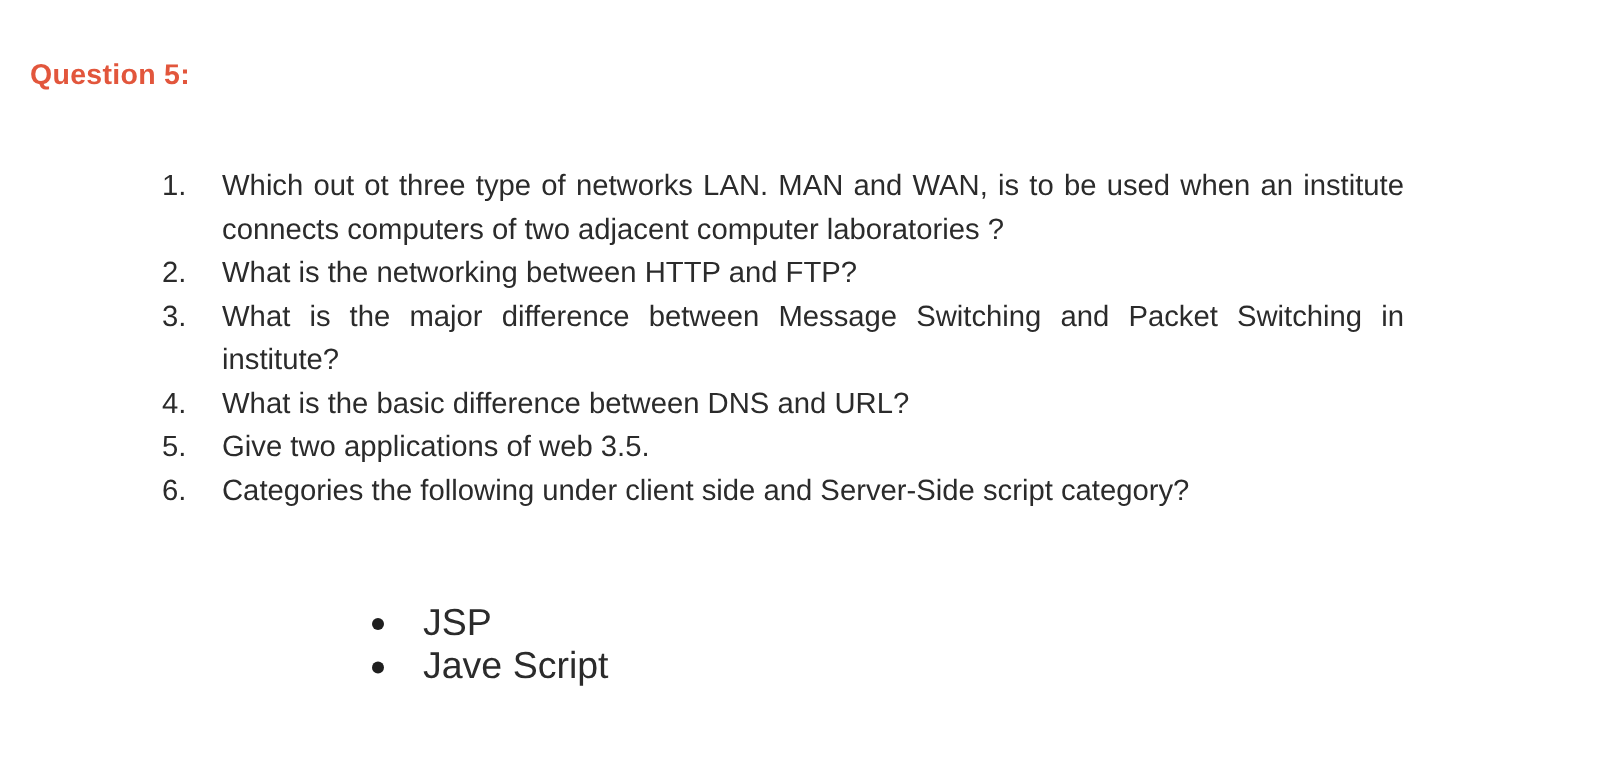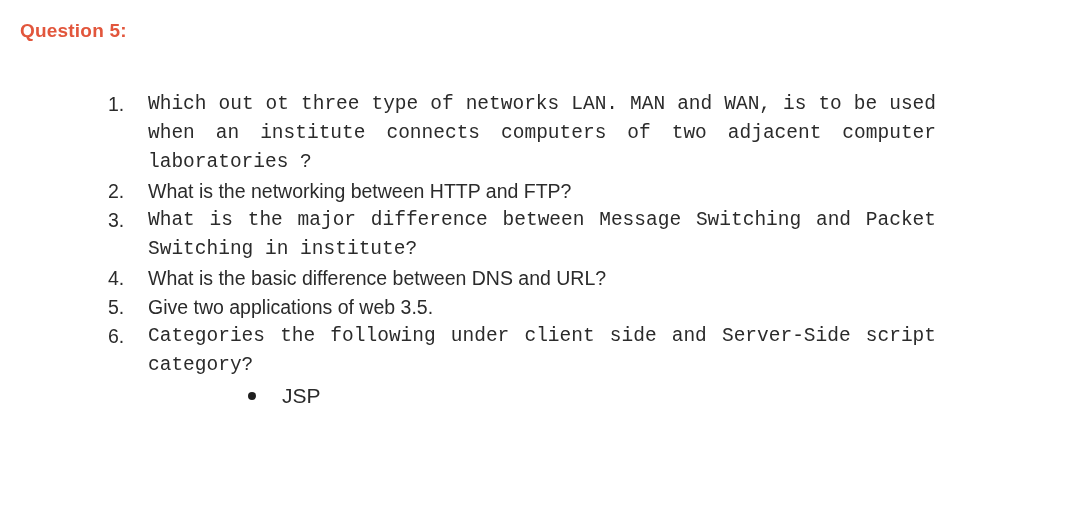--- a/index.html
+++ b/index.html
@@ -14,20 +14,21 @@
     position: relative;
     overflow: hidden;
     font-family: "Liberation Sans", "DejaVu Sans", sans-serif;
     -webkit-font-smoothing: antialiased;
   }
 
   #page {
     position: absolute;
     inset: 0;
     background: #ffffff;
+    margin-top: 20px;
   }
 
   
   .question-heading {
     position: absolute;
     left: 20px;
     top: 20px;
     font-size: 19px;
     font-weight: bold;
     color: #e2563c;
@@ -68,37 +69,36 @@
     color: #2b2b2b;
   }
 
   
   .question-item .body {
     display: block;
   }
   .question-item.justify-all .body {
     text-align: justify;
     text-align-last: left;
-    font-family: Liberation Mono, monospace;
   }
 
   
   .script-list {
     position: absolute;
     left: 244px;
     top: 381px;
     margin: 0;
     padding: 0;
     list-style: none;
   }
 
   .script-item {
     position: relative;
     padding-left: 38px;
-    font-size: 21px;
+    font-size: 25px;
     line-height: 29px;
     color: #2b2b2b;
     white-space: nowrap;
   }
 
   .script-item .dot {
     position: absolute;
     left: 4px;
     top: 50%;
     transform: translateY(-50%);
@@ -147,15 +147,19 @@
       <span class="body">Categories the following under client side and Server-Side script category?</span>
     </li>
 
   </ol>
 
   <ul class="script-list">
     <li class="script-item">
       <span class="dot"></span>
       <span>JSP</span>
     </li>
+    <li class="script-item">
+      <span class="dot"></span>
+      <span>Jave Script</span>
+    </li>
   </ul>
 
 </div>
 
 </body></html>

